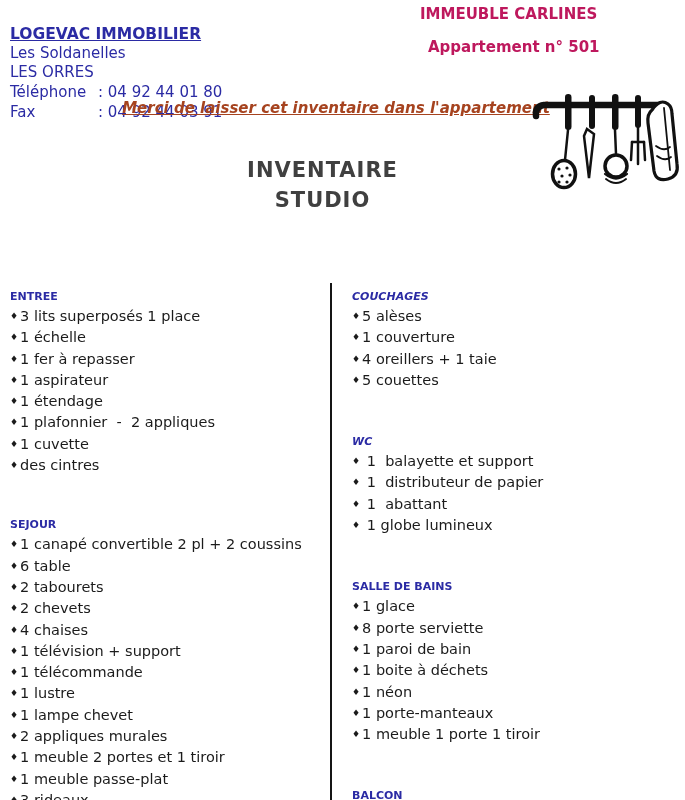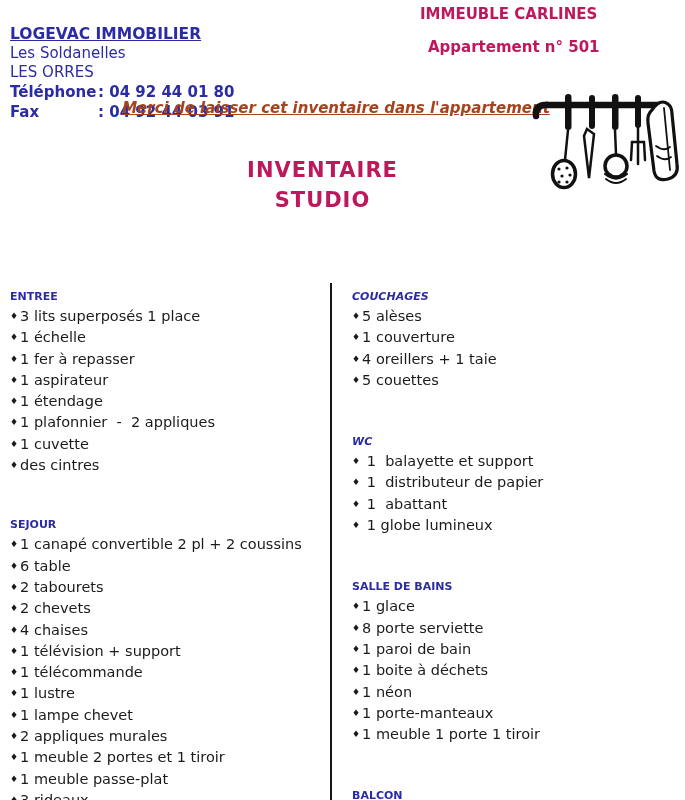--- a/index.html
+++ b/index.html
@@ -7,37 +7,37 @@
     width:685px;height:800px;background:#ffffff;
     font-family:"DejaVu Sans",sans-serif;color:#1b1b1b;
     position:relative;overflow:hidden;
   }
   .page{position:absolute;inset:0;background:#fff;}
 
   
   .header-left{position:absolute;left:10px;top:5px;font-size:15px;color:#2b2ba4;margin-top:20px;}
   .company{font-weight:bold;text-decoration:underline;font-size:15.5px;line-height:19px;}
   .addr{line-height:19px;}
-  .contact-line{display:flex;font-weight:bold;line-height:20px;}
+  .contact-line{display:flex;font-weight:normal;line-height:20px;}
   .contact-line .lbl{width:88px;}
   .header-right{position:absolute;left:420px;top:5px;font-size:15px;color:#be185d;font-weight:bold;}
   .building{line-height:19px;}
   .apartment{margin-top:14px;margin-left:8px;line-height:19px;}
 
   
   .notice{
     position:absolute;top:97px;left:0;width:672px;text-align:center;
     color:#a6431f;font-weight:bold;font-style:italic;font-size:15px;line-height:22px;
   }
   .notice span{text-decoration:underline;}
 
   
   .main-title{
     position:absolute;top:155px;left:0;width:645px;text-align:center;
-    color:#be185d;font-weight:bold;font-size:21px;line-height:30px;letter-spacing:1px;
+    color:#404040;font-weight:bold;font-size:21px;line-height:30px;letter-spacing:1px;
   }
 
   
   .utensils{position:absolute;left:528px;top:86px;width:155px;height:112px;}
 
   
   .divider{position:absolute;left:330px;top:283px;width:2px;height:517px;background:#151515;}
   .col{position:absolute;top:287px;}
   .col-left{left:10px;width:312px;}
   .col-right{left:352px;width:326px;}

